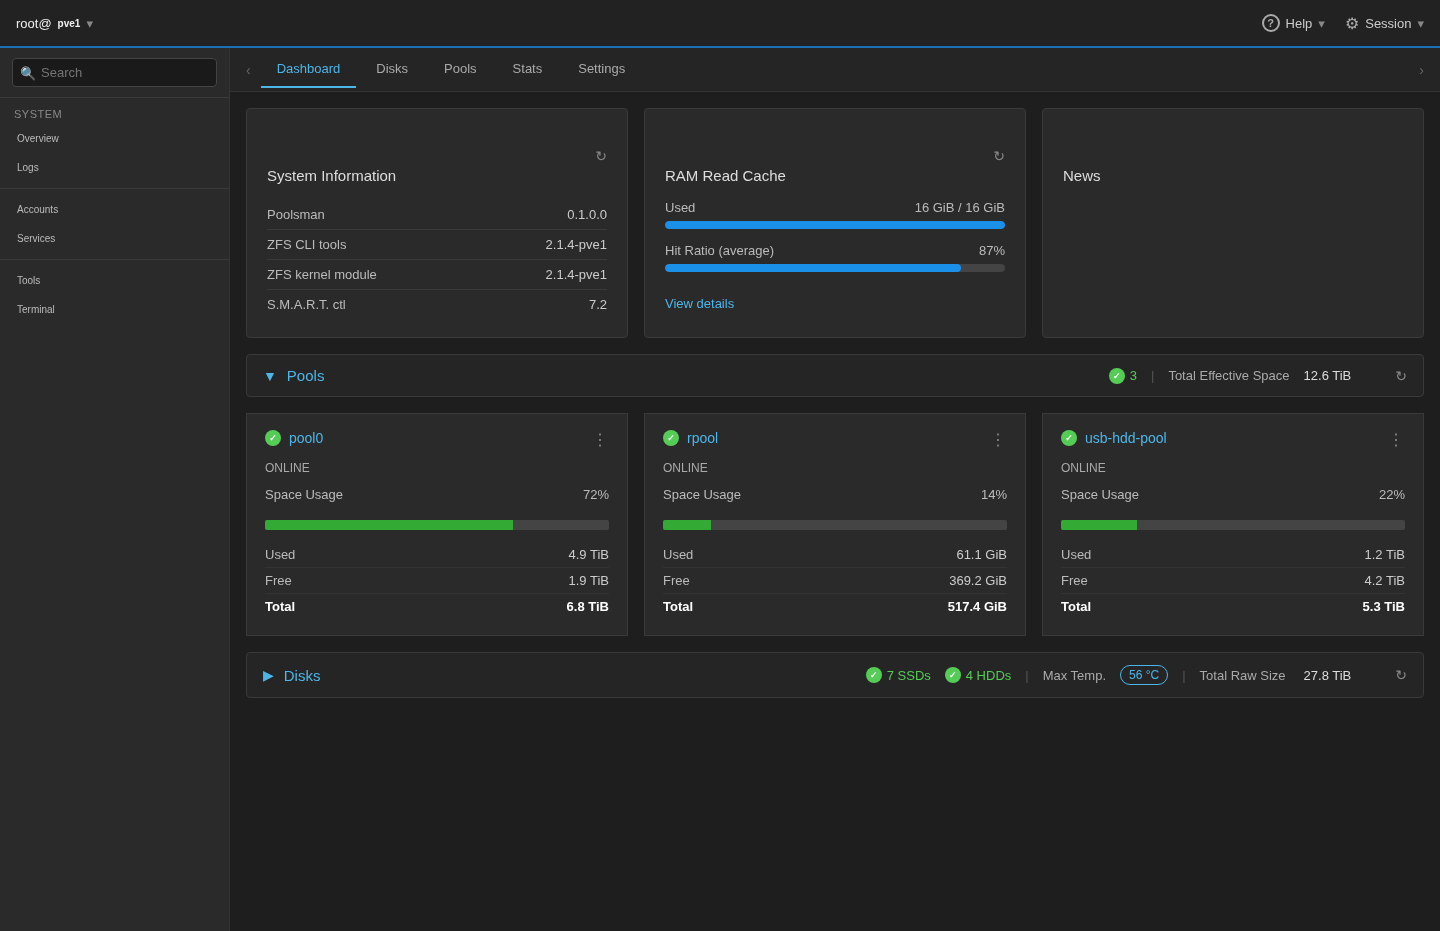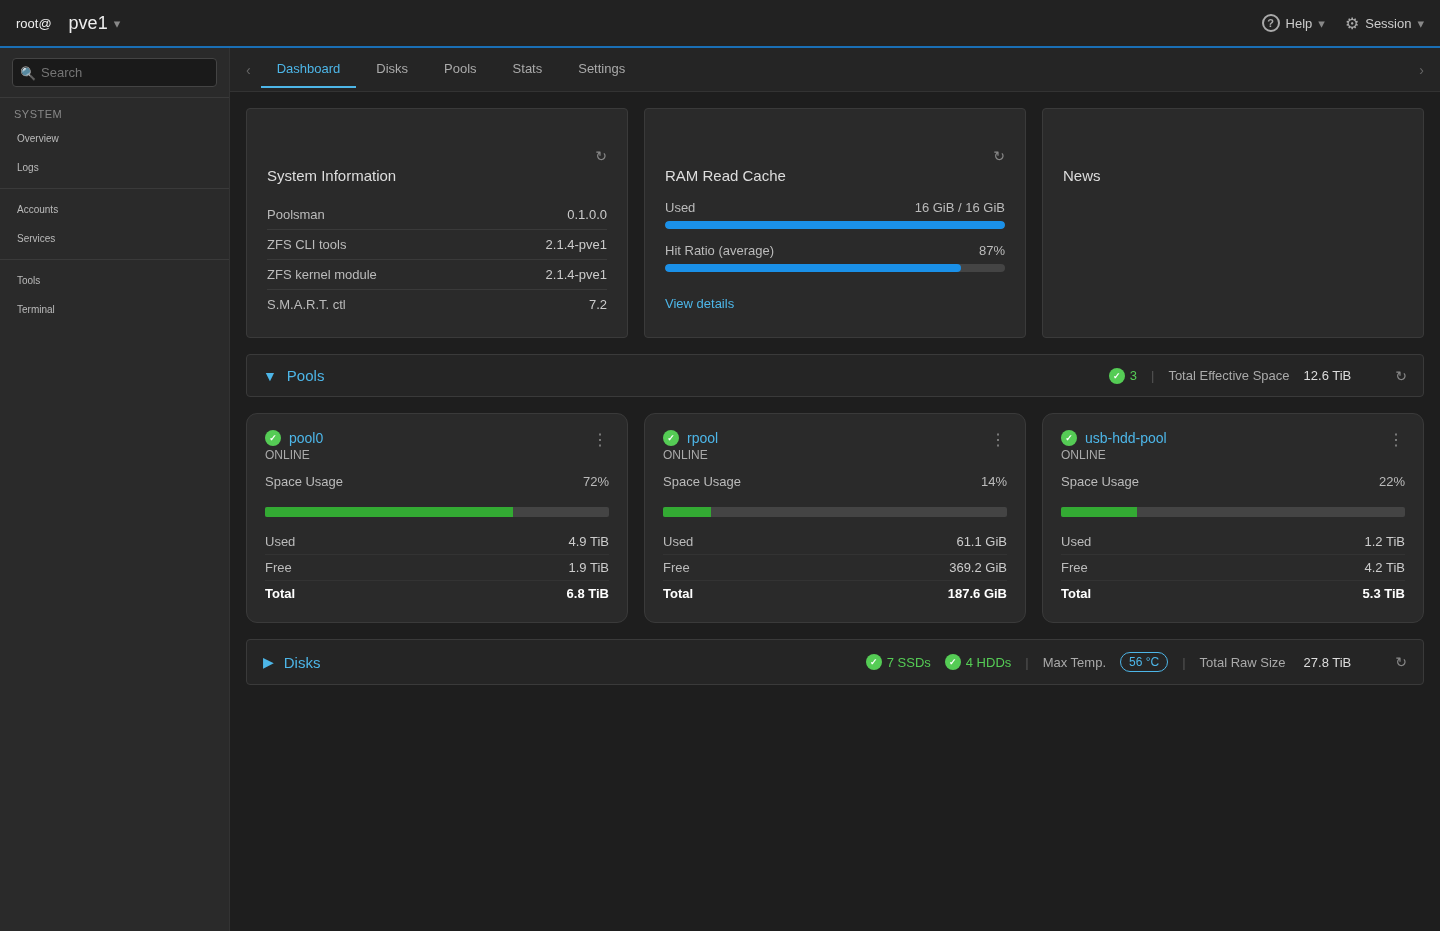--- a/index.html
+++ b/index.html
@@ -9,21 +9,21 @@
     .topbar {
       height: 48px;
       background: #222;
       border-bottom: 2px solid #1a6fb5;
       display: flex;
       align-items: center;
       justify-content: space-between;
       padding: 0 16px;
     }
     .topbar-left { display: flex; align-items: center; gap: 6px; color: #eee; font-size: 13px; }
-    .topbar-left .hostname { font-weight: normal; font-size: 18px; margin-left: 11px; }
+    .topbar-left .hostname { font-weight: bold; font-size: 10px; }
     .topbar-right { display: flex; align-items: center; gap: 20px; color: #ccc; font-size: 13px; }
     .topbar-right .btn-group { display: flex; align-items: center; gap: 6px; cursor: pointer; }
 
     
     .layout { display: flex; height: calc(931px - 48px); }
 
     
     .sidebar {
       width: 230px;
       background: #2a2a2a;
@@ -156,25 +156,25 @@
     }
     .section-header-title { color: #4db6e8; font-size: 15px; font-weight: 500; }
     .section-meta { display: flex; align-items: center; gap: 14px; margin-left: auto; color: #aaa; font-size: 13px; }
     .badge-green { display: flex; align-items: center; gap: 5px; color: #55cc55; }
     .badge-green .dot { width: 16px; height: 16px; background: #55cc55; border-radius: 50%; display: flex; align-items: center; justify-content: center; }
     .badge-green .dot::after { content: '✓'; color: #fff; font-size: 9px; font-weight: bold; }
     .separator { color: #555; }
 
     
     .pool-cards { display: grid; grid-template-columns: 1fr 1fr 1fr; gap: 16px; }
-    .pool-card { background: #2a2a2a; border: 1px solid #3a3a3a; border-radius: 11px; padding: 16px 18px; }
+    .pool-card { background: #2a2a2a; border: 1px solid #3a3a3a; border-radius: 0; padding: 16px 18px; }
     .pool-card-header { display: flex; justify-content: space-between; align-items: flex-start; margin-bottom: 12px; }
     .pool-name-row { display: flex; align-items: center; gap: 8px; }
     .pool-name { color: #4db6e8; font-size: 14px; font-weight: 500; }
-    .pool-status { color: #aaa; font-size: 12px; margin-top: 2px; }
+    .pool-status { color: #aaa; font-size: 12px; margin-top: 15px; }
     .pool-menu { color: #888; cursor: pointer; font-size: 16px; letter-spacing: 1px; }
     .pool-space-header { display: flex; justify-content: space-between; margin-bottom: 18px; font-size: 13px; color: #bbb; }
     .pool-progress-bg { height: 10px; background: #444; border-radius: 2px; overflow: hidden; margin-bottom: 12px; }
     .pool-progress-fill { height: 100%; }
     .progress-green { background: #33aa33; }
     .pool-stats { font-size: 13px; }
     .pool-stat-row { display: flex; justify-content: space-between; padding: 5px 0; border-bottom: 1px solid #333; color: #bbb; }
     .pool-stat-row:last-child { border-bottom: none; font-weight: bold; color: #ddd; }
     .pool-stat-value { color: #ccc; }
     .pool-stat-row.total { font-weight: bold; color: #fff; }
@@ -389,21 +389,21 @@
               <div class="pool-stat-row">
                 <span>Used</span>
                 <span class="pool-stat-value">61.1 GiB</span>
               </div>
               <div class="pool-stat-row">
                 <span>Free</span>
                 <span class="pool-stat-value">369.2 GiB</span>
               </div>
               <div class="pool-stat-row total">
                 <span>Total</span>
-                <span class="pool-stat-value">187.6 GiB</span>
+                <span class="pool-stat-value">517.4 GiB</span>
               </div>
             </div>
           </div>
 
           <div class="pool-card">
             <div class="pool-card-header">
               <div>
                 <div class="pool-name-row">
                   <div class="badge-green">
                       <div class="dot"></div>

